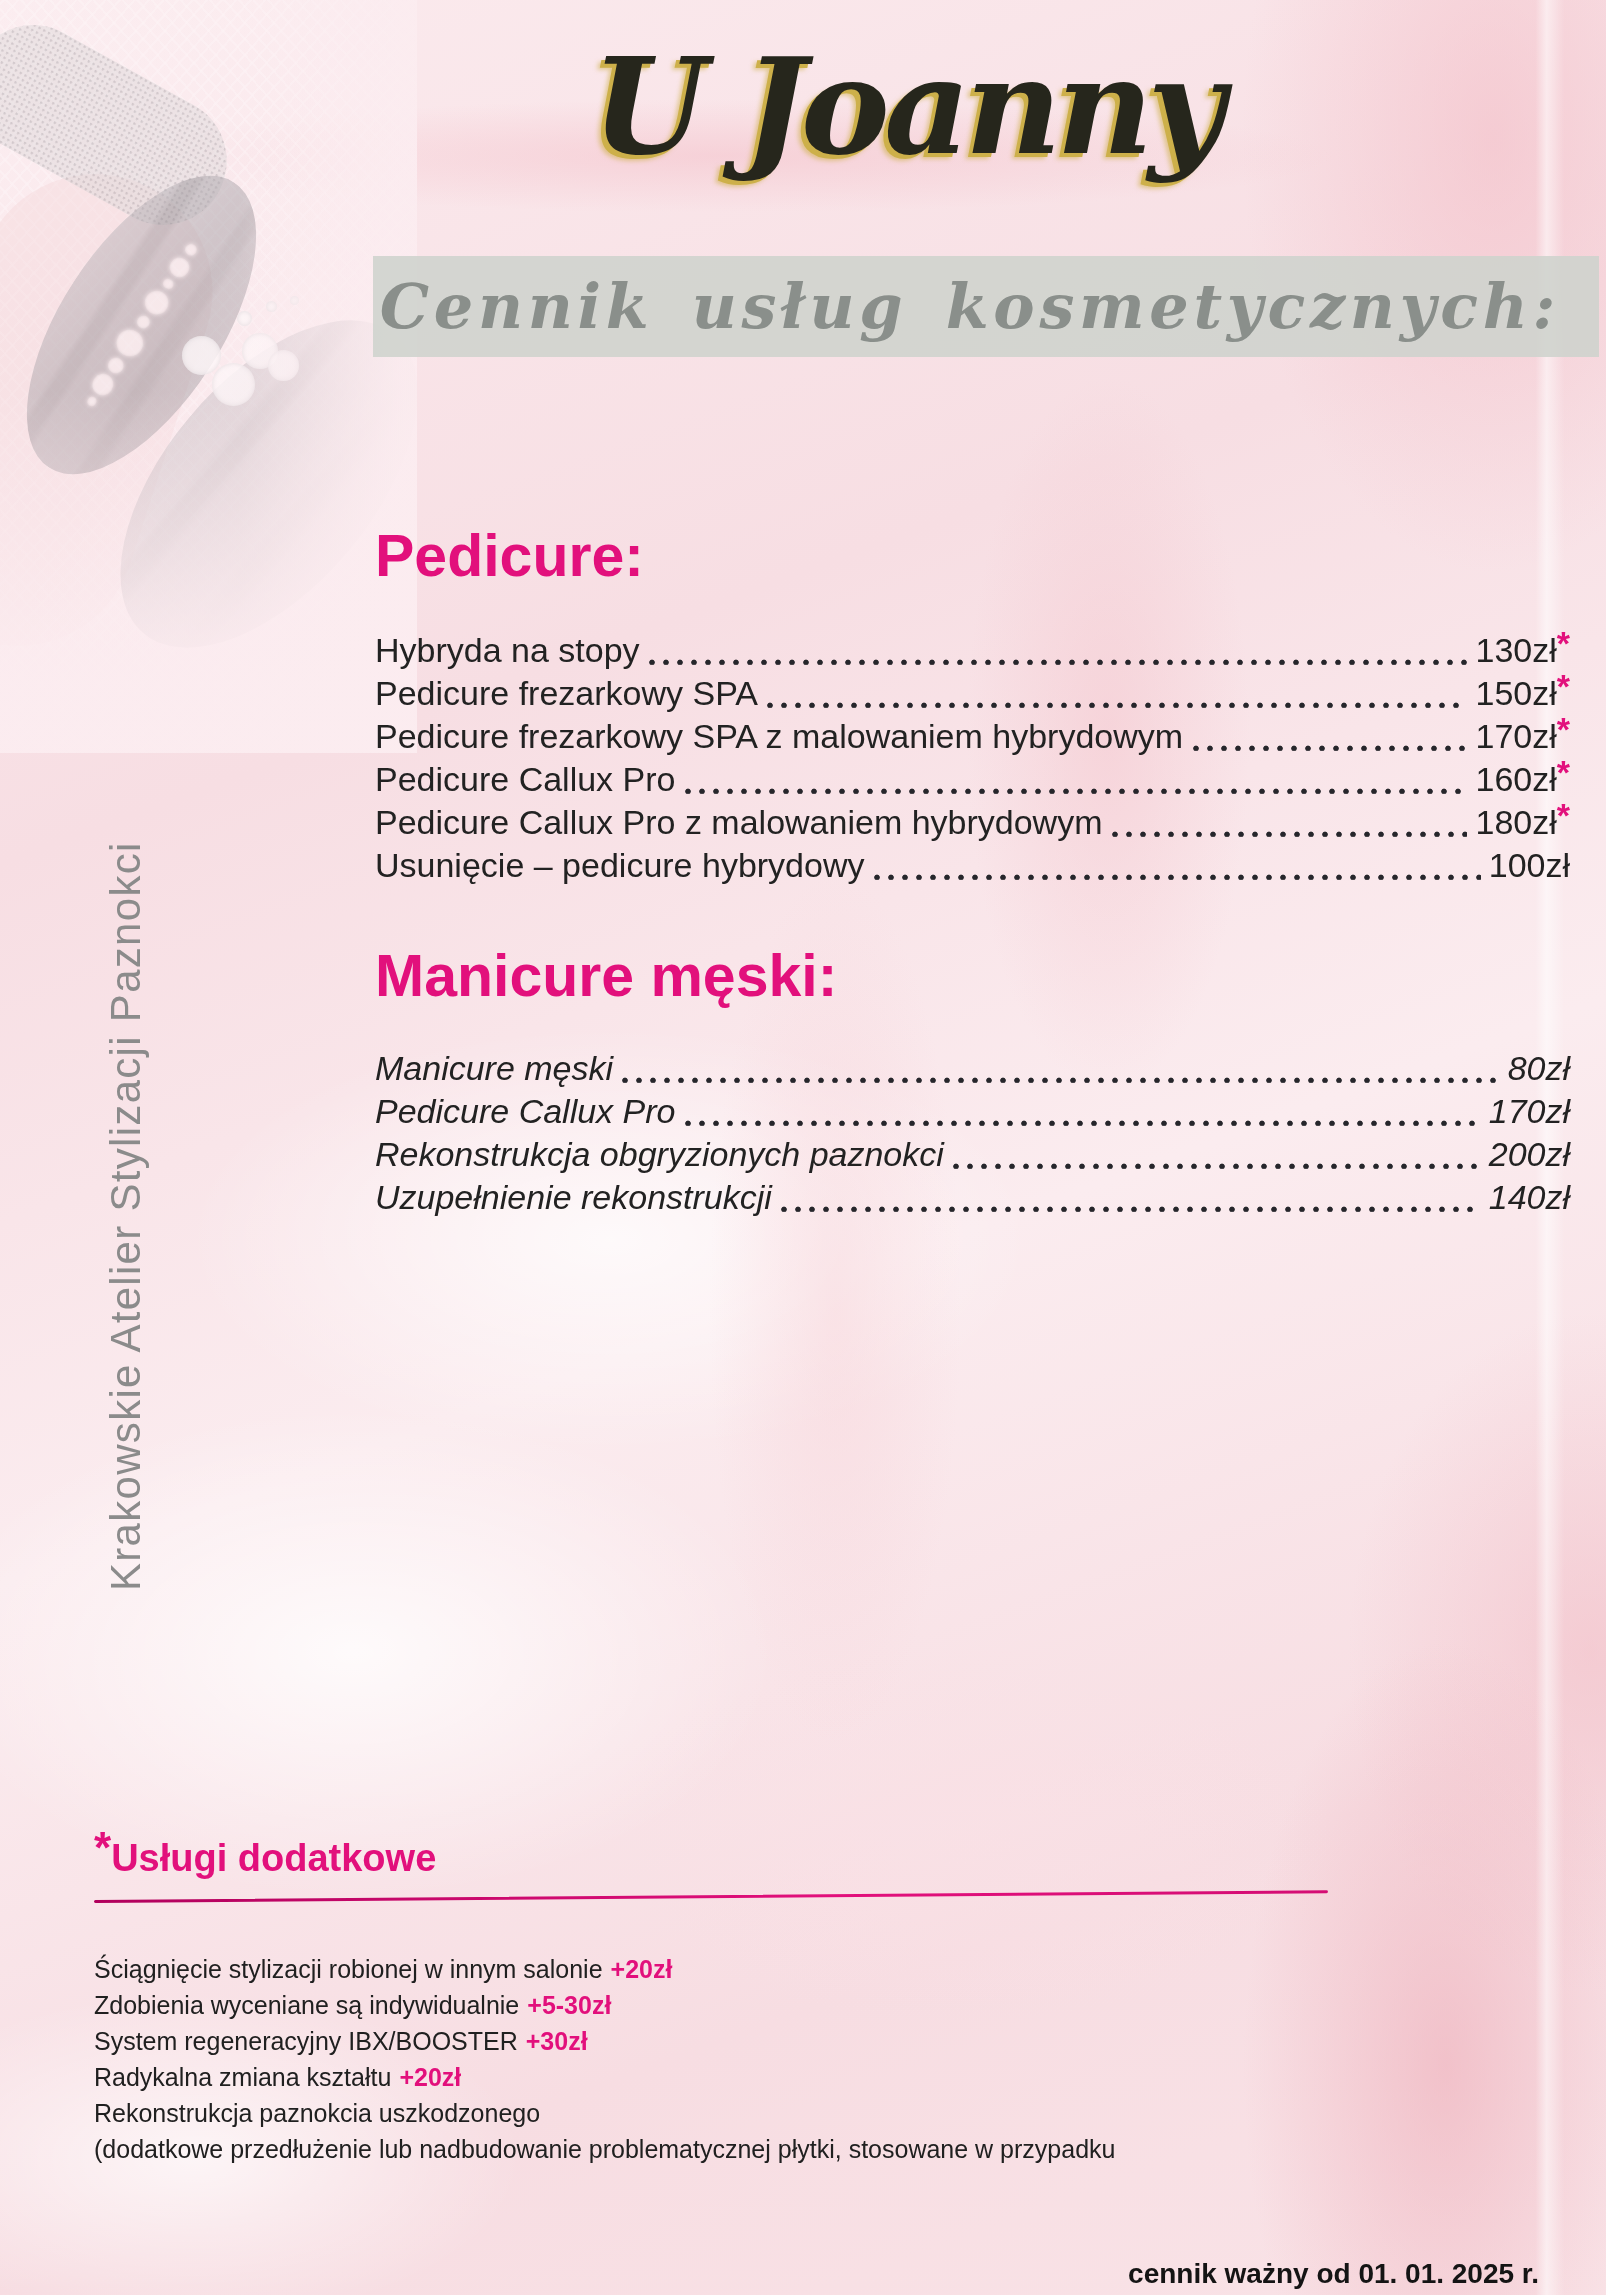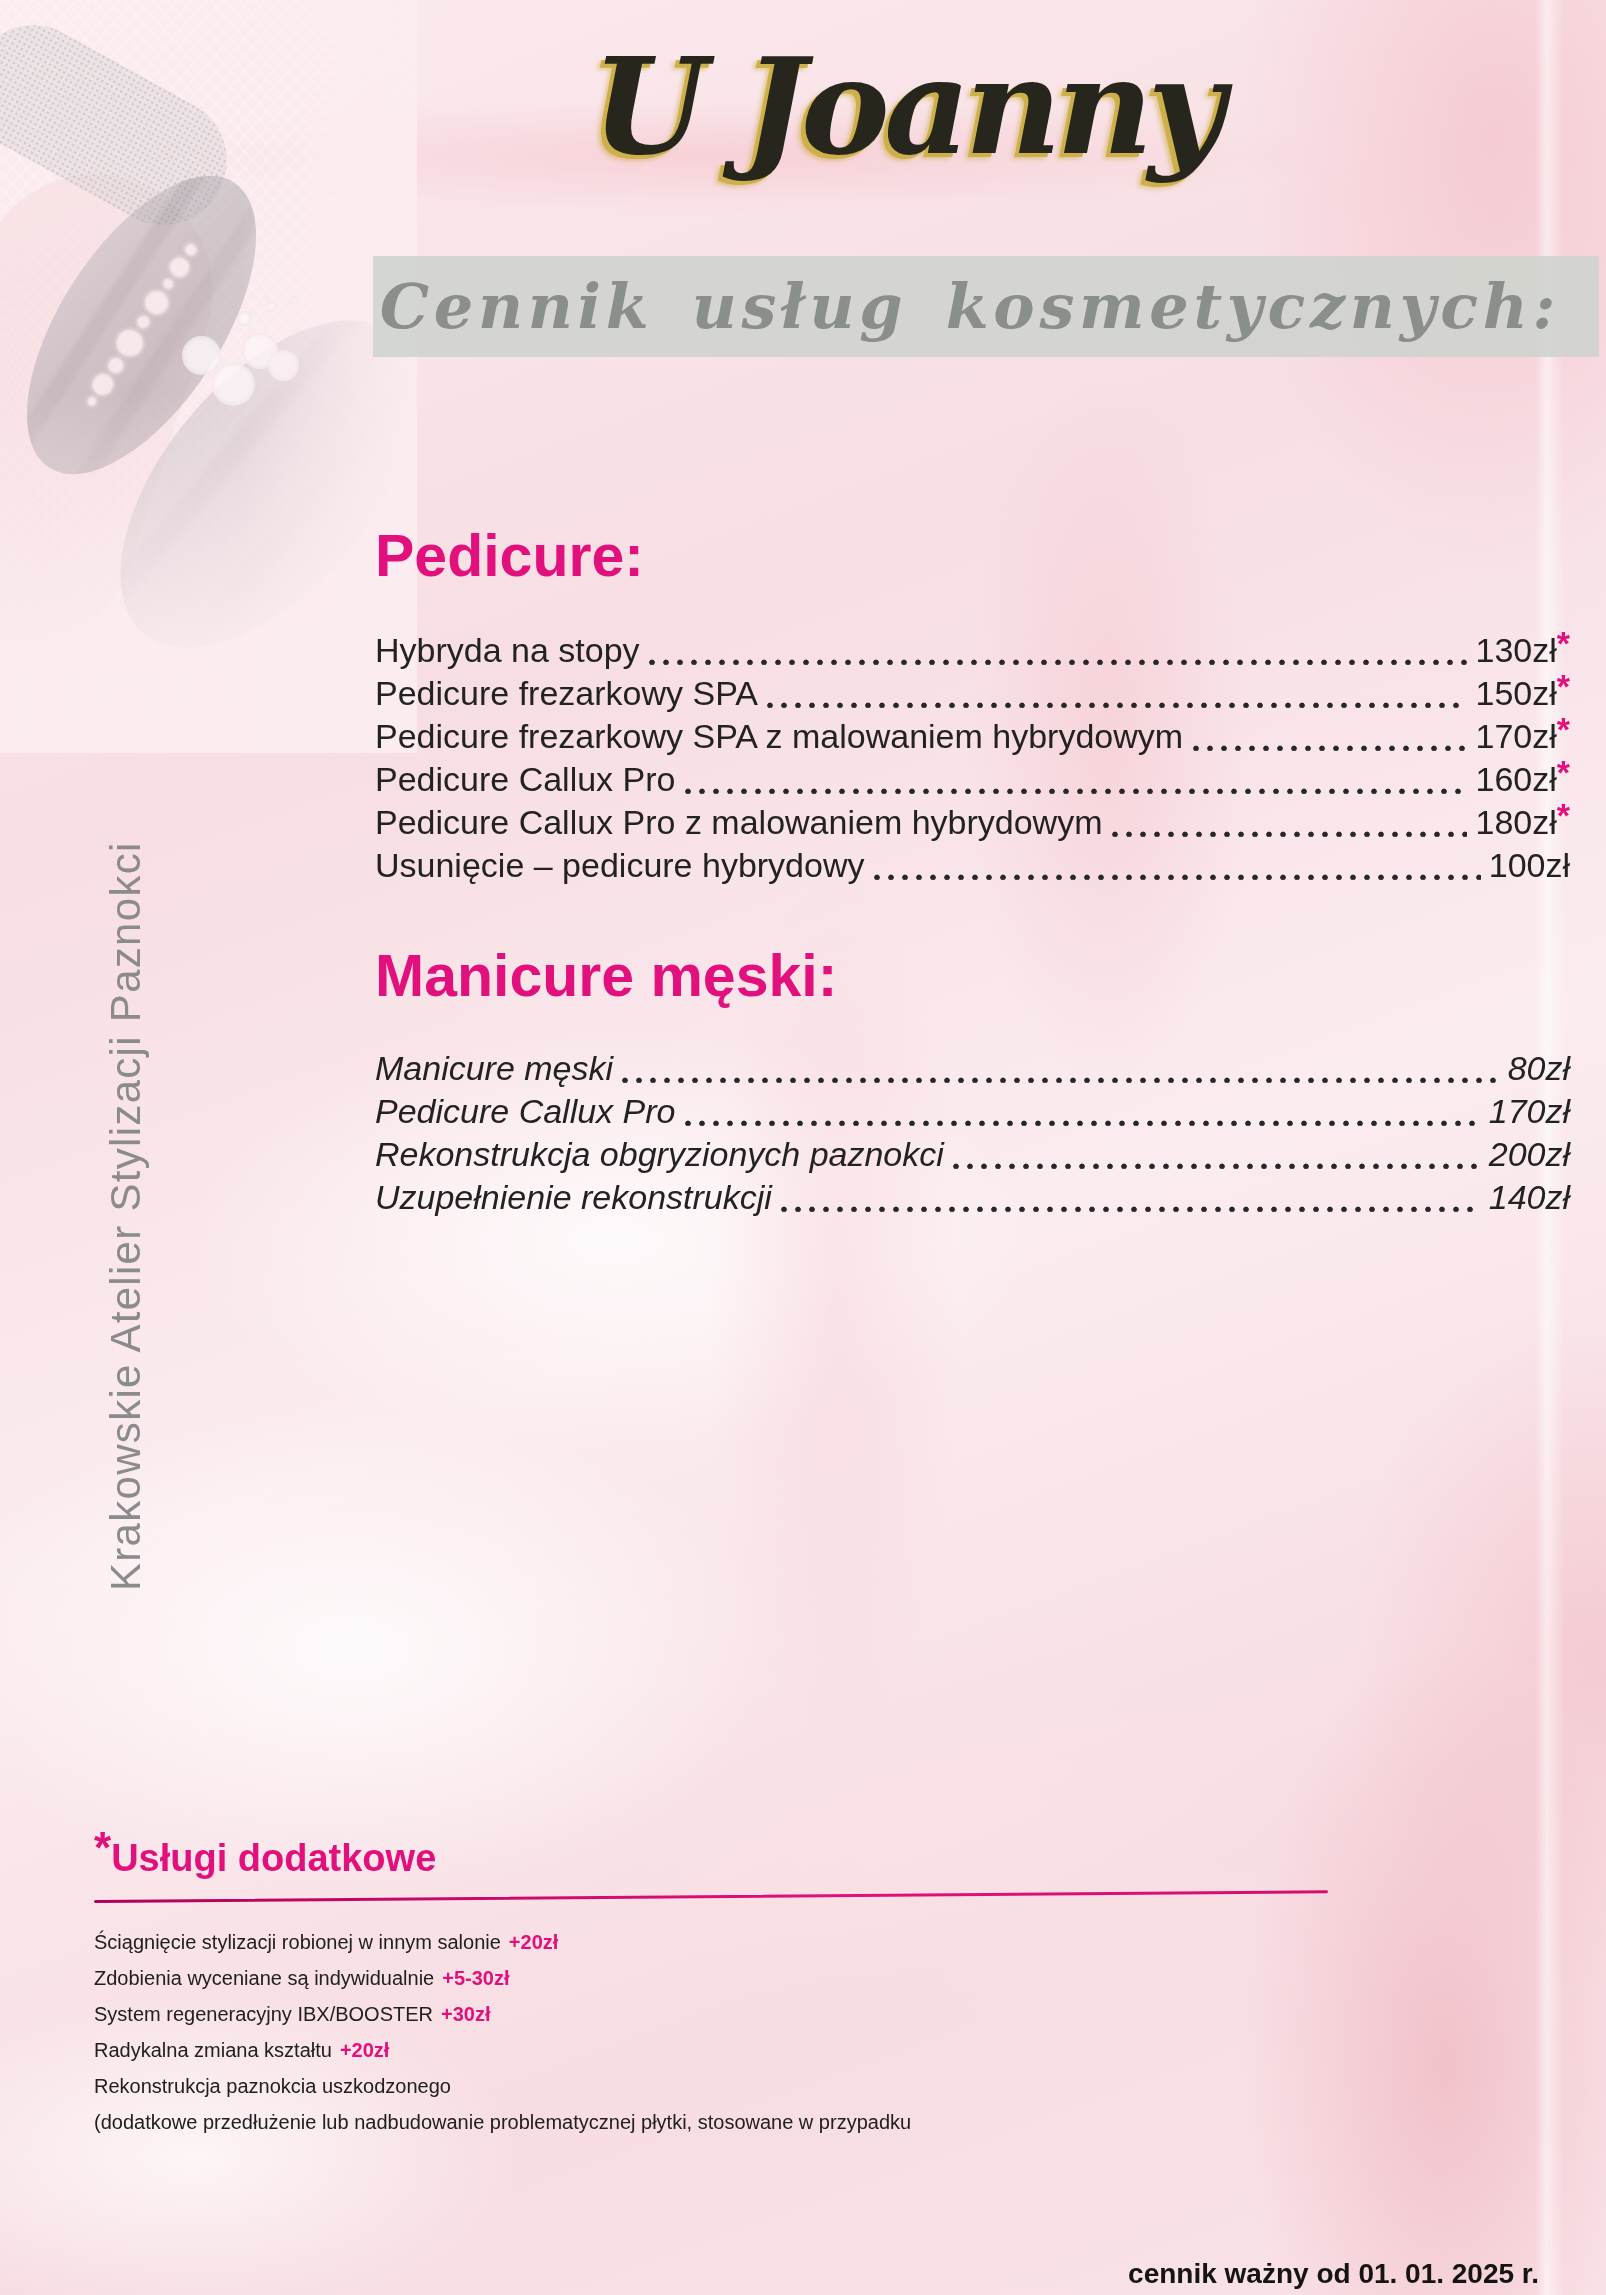--- a/index.html
+++ b/index.html
@@ -115,21 +115,21 @@
   .extras{position:absolute;left:94px;top:1834px;width:1419px;color:#202020;}
   .extras-title{
     font-size:38px;font-weight:bold;color:#e2107c;line-height:43px;margin:0;
   }
   .extras-title .big-star{font-size:44px;position:relative;top:-8px;font-weight:bold;}
   .rule{
     width:1234px;height:3.4px;margin-top:20px;
     background:linear-gradient(90deg,#b1005c,#e2107c 60%,#d40d74);
     transform:rotate(-0.45deg);transform-origin:left center;border-radius:2px;
   }
-  .extras-lines{margin-top:21px;font-size:20px;line-height:36px;}
+  .extras-lines{margin-top:48px;font-size:25px;line-height:36px;}
   .extras-lines .eprice{color:#e2107c;font-weight:bold;margin-left:8px;}
 
   .footer{
     position:absolute;right:67px;top:2258px;
     font-size:28px;font-weight:bold;color:#141414;white-space:nowrap;
   }
 </style>
 </head>
 <body>
 

